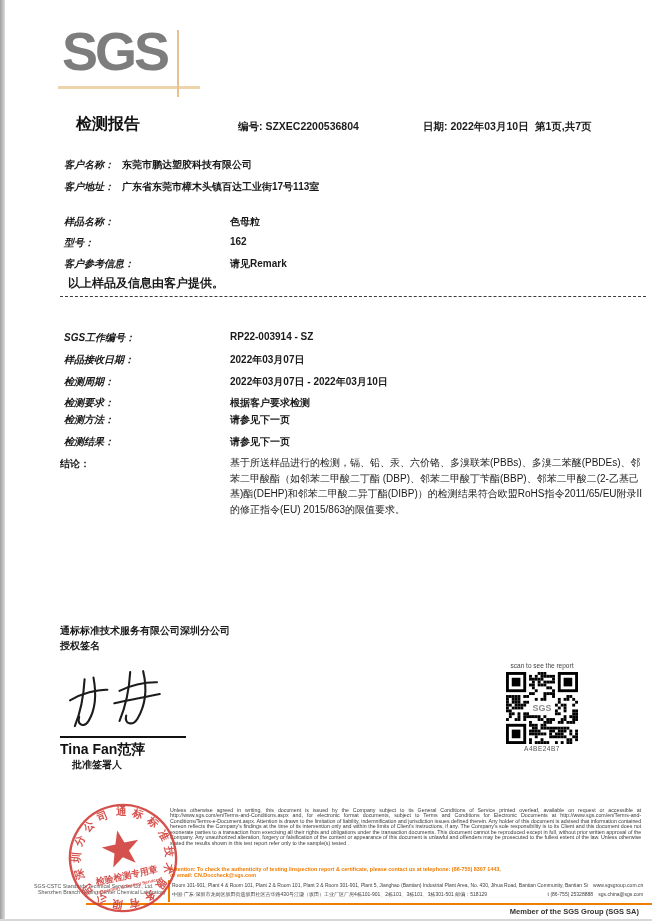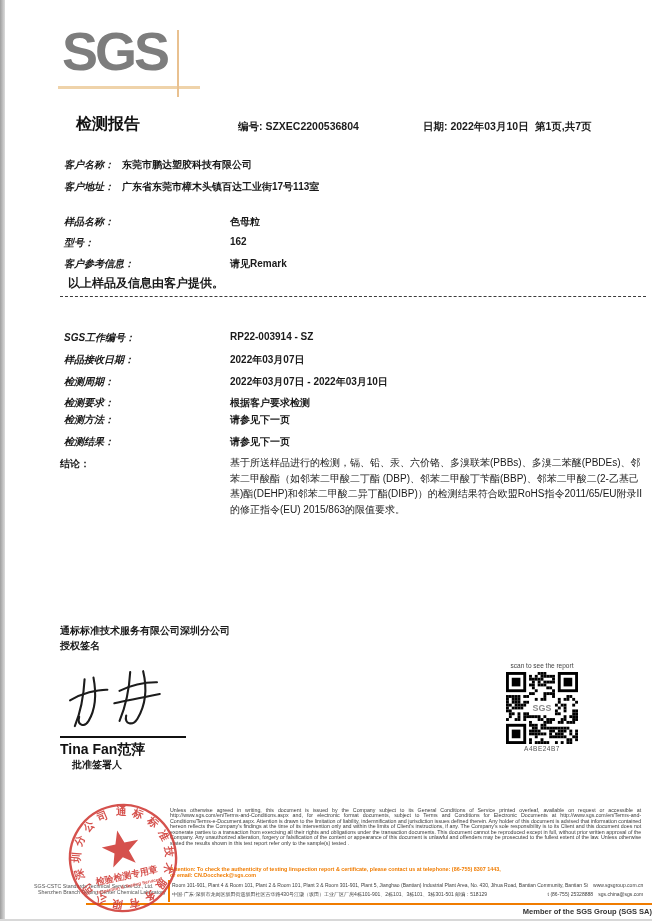--- a/index.html
+++ b/index.html
@@ -44,21 +44,21 @@
   
   .tiny{transform:scale(0.66);transform-origin:0 0;}
   .disclaimer{position:absolute;left:170px;top:808px;width:714px;font-size:8px;line-height:8.3px;color:#3a3a3a;text-align:justify;font-weight:500;}
   .attention{position:absolute;left:170px;top:866px;width:714px;font-size:8.2px;line-height:9px;color:#f07c00;font-weight:700;}
   .addr-block{position:absolute;left:172px;top:881px;width:714px;font-size:7.6px;line-height:13px;color:#3d3d3d;}
   .addr-line{display:flex;white-space:nowrap;}
   .addr-line .grow{flex:1 1 auto;overflow:hidden;}
   .addr-line .right{margin-left:8px;}
   .addr-vbar{position:absolute;left:168px;top:880px;width:1.5px;height:22px;background:#f07c00;}
   .orange-rule{position:absolute;left:86px;top:903px;width:566px;height:2px;background:#f07c00;}
-  .member{position:absolute;right:0;top:907px;font-size:7.5px;color:#333;font-weight:600;}
+  .member{position:absolute;right:13px;top:907px;font-size:7.5px;color:#333;font-weight:600;}
 
   .stamp-under{position:absolute;left:34px;top:883px;width:240px;font-size:8px;line-height:9.5px;color:#555;}
 
   
   .seal{position:absolute;left:62px;top:797px;width:122px;height:122px;opacity:.88;}
 
   [data-interactable]{cursor:default;}
 </style>
 </head>
 <body>

